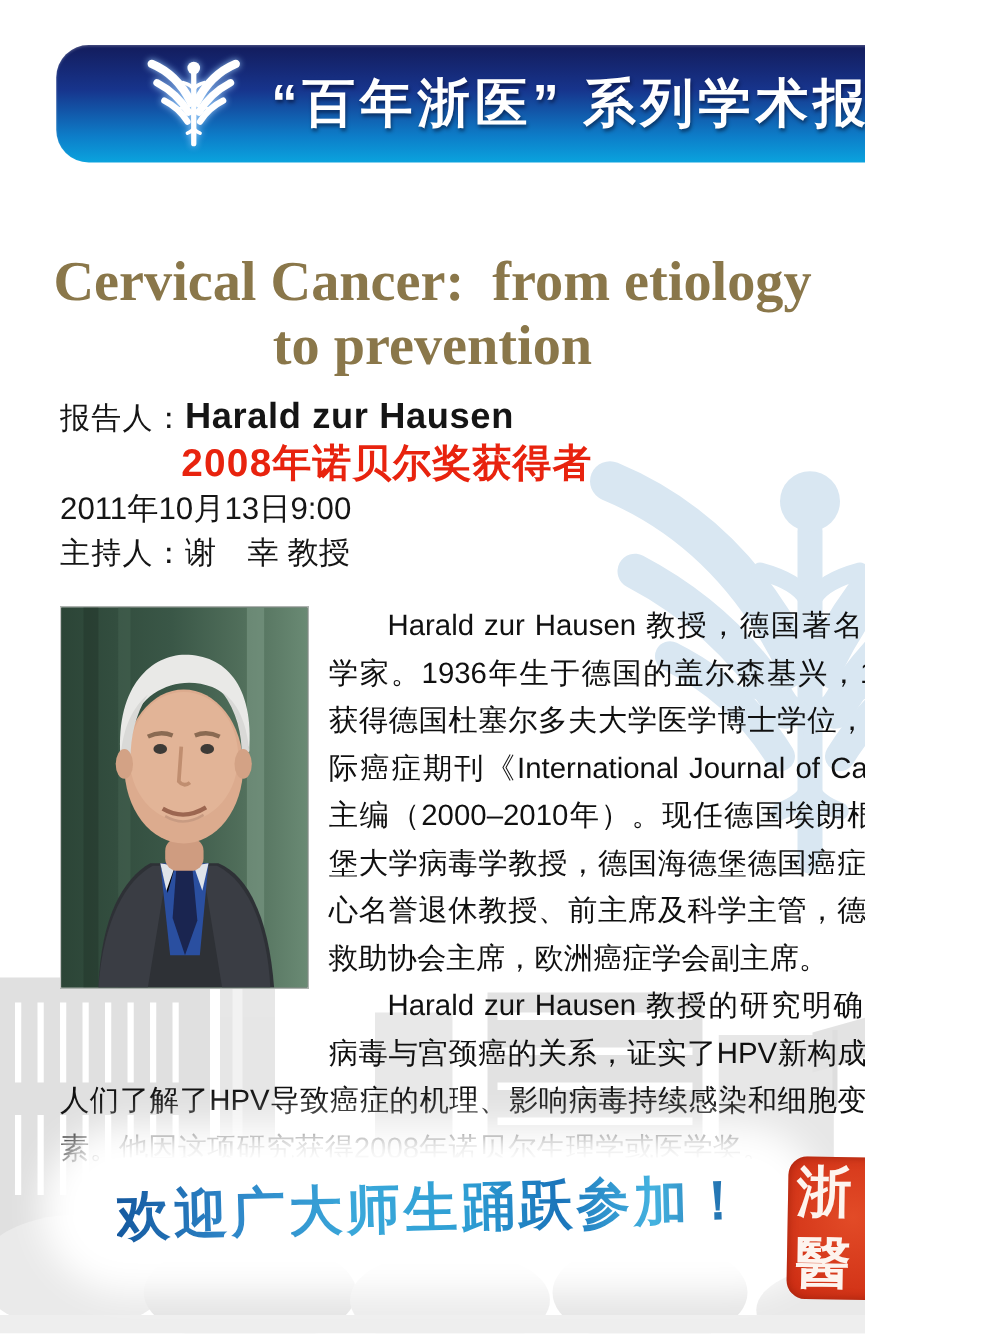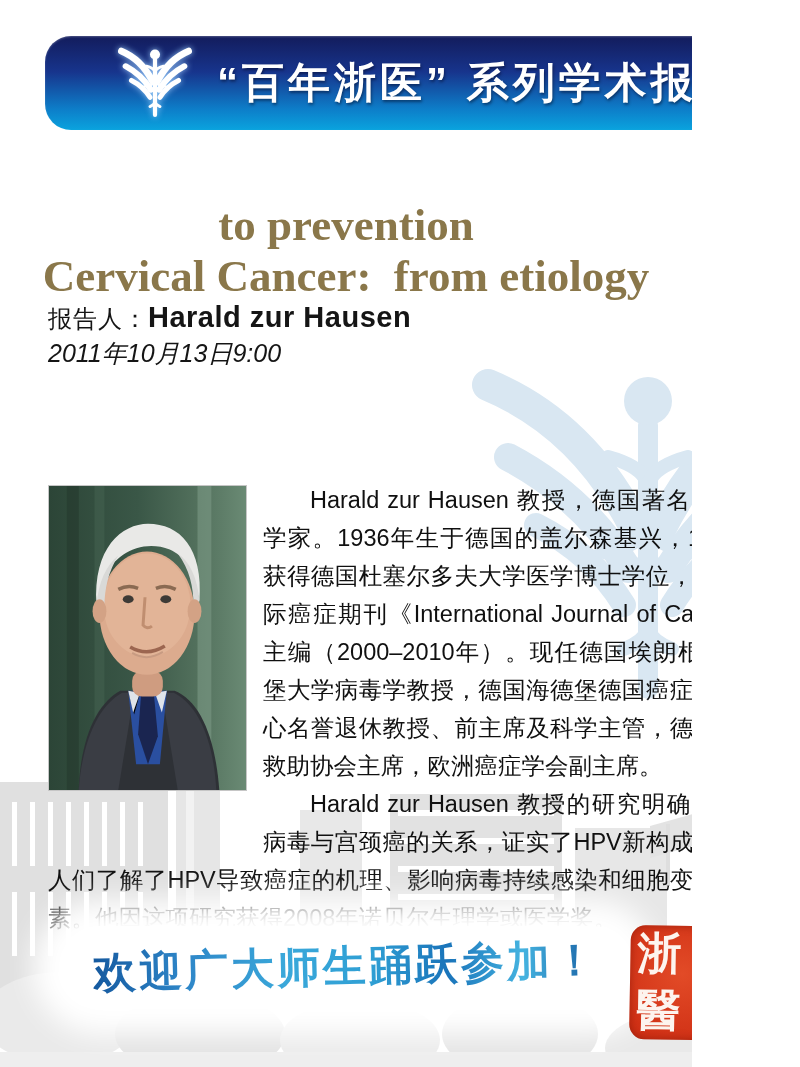--- a/index.html
+++ b/index.html
@@ -38,24 +38,24 @@
 
   
   .title{
     position:absolute;left:0;top:170px;width:100%;text-align:center;z-index:2;
     color:#8a774a;font-family:"Liberation Serif","DejaVu Serif",serif;
     font-weight:bold;font-size:45px;line-height:1.12;letter-spacing:0px;
   }
   .title .line{white-space:pre-wrap;display:block;}
 
   
-  .info{position:absolute;left:48px;top:300px;z-index:2;color:#151515;}
+  .info{position:absolute;left:48px;top:316px;z-index:2;color:#151515;}
   .info-row{display:flex;align-items:baseline;line-height:35px;}
   .info-label{min-width:97px;font-size:24px;letter-spacing:1px;}
-  .info-value{font-size:25px;font-style:italic;}
+  .info-value{font-size:25px;}
   .speaker-name{font-weight:bold;font-size:29px;letter-spacing:.5px;}
   .speaker-honor{
     margin-left:97px;color:#e8230e;font-weight:bold;font-size:31px;
     letter-spacing:1px;line-height:38px;
   }
 
   
   .bio{position:absolute;left:48px;top:481px;width:717px;z-index:2;
     font-size:23.5px;line-height:38px;color:#101010;text-align:justify;}
   .photo{
@@ -168,33 +168,38 @@
   </svg>
 
   <header class="banner">
     <svg class="banner-logo" viewBox="0 0 100 100">
       <use href="#caduceus"></use>
     </svg>
     <span class="banner-title">“百年浙医” 系列学术报告</span>
   </header>
 
   <h1 class="title">
+    <span class="line">Cervical Cancer:  from etiology</span>
     <span class="line">to prevention</span>
-    <span class="line">Cervical Cancer:  from etiology</span>
   </h1>
 
   <section class="info">
     <div class="info-row">
       <span class="info-label">报告人：</span>
       <span class="speaker-name">Harald zur Hausen</span>
     </div>
+    <div class="speaker-honor">2008年诺贝尔奖获得者</div>
     <div class="info-row">
       <span class="info-value">2011年10月13日9:00</span>
     </div>
     <div class="info-row">
+    </div>
+    <div class="info-row">
+      <span class="info-label">主持人：</span>
+      <span class="info-value">谢　幸 教授</span>
     </div>
   </section>
 
   <section class="bio">
     <svg class="photo" viewBox="0 0 199 306" preserveAspectRatio="none">
       <defs>
         <linearGradient id="pbg" x1="0" y1="0" x2="1" y2="0">
           <stop offset="0" stop-color="#2c4537"></stop>
             <stop offset="0.45" stop-color="#3a5747"></stop>
           <stop offset="0.75" stop-color="#52705c"></stop>

